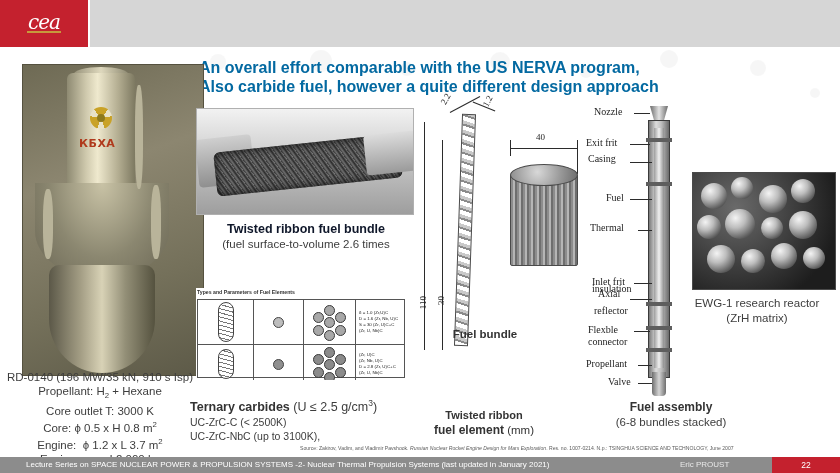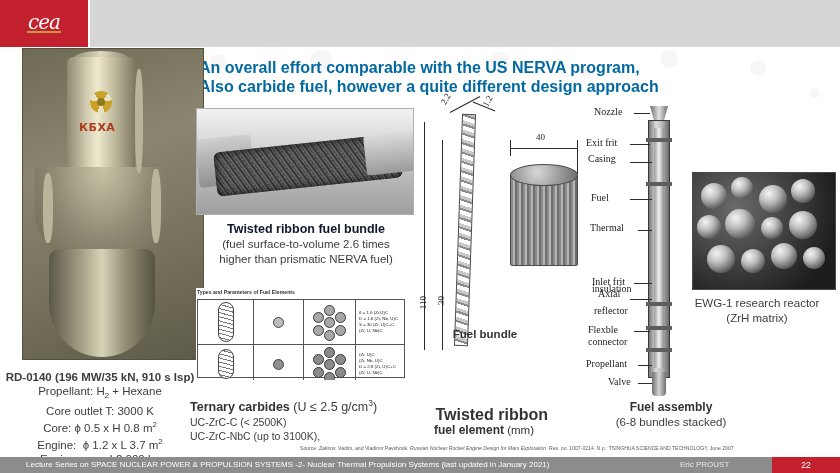--- a/index.html
+++ b/index.html
@@ -46,21 +46,21 @@
     font-size: 16px; font-weight: bold; color: #0369a1; line-height: 19px;
   }
 
   
   .dots { position: absolute; left: 190px; top: 48px; width: 650px; height: 70px;
     opacity: 0.5; pointer-events: none; }
   .dot { position: absolute; border-radius: 50%; background: #efefef; }
 
   
   .photo-engine {
-    position: absolute; left: 22px; top: 48px; width: 182px; height: 312px;
+    position: absolute; left: 22px; top: 64px; width: 182px; height: 312px;
     background: linear-gradient(160deg,#6e6a54 0%, #8c8670 35%, #74705a 70%, #5d5a48 100%);
     border: 1px solid #55513f;
     overflow: hidden;
   }
   .eng-body {
     position: absolute; left: 44px; top: 8px; width: 68px; height: 112px;
     background: linear-gradient(90deg,#8e8a72 0%, #cfc9ad 28%, #efe9ce 45%, #b4ae92 75%, #7d7961 100%);
     border-radius: 6px 6px 2px 2px;
   }
   .eng-cap {
@@ -98,21 +98,21 @@
   }
   .pipe {
     position: absolute; background: #b9b49a; border-radius: 40%;
   }
 
   
   .left-caption {
     position: absolute; left: 2px; top: 370px; width: 196px;
     text-align: center; font-size: 11.5px; color: #3d3d3d; line-height: 14.2px;
   }
-  .left-caption .l1 { font-weight: bold; font-size: 11.5px; }
+  .left-caption .l1 { font-weight: normal; font-size: 11.5px; }
 
   
   .photo-bundle {
     position: absolute; left: 196px; top: 108px; width: 218px; height: 107px;
     background: linear-gradient(180deg,#f2f2f2 0%, #d9d9d9 30%, #bdbdbd 60%, #9e9e9e 100%);
     border: 1px solid #b0b0b0; overflow: hidden;
   }
   .bundle-tube {
     position: absolute; left: 18px; top: 34px; width: 186px; height: 44px;
     background: repeating-linear-gradient(60deg,#3a3a3a 0px,#6e6e6e 2px,#2b2b2b 4px,#787878 6px);
@@ -243,21 +243,21 @@
   .ewg-caption {
     position: absolute; left: 674px; top: 296px; width: 166px;
     text-align: center; font-size: 11.5px; color: #3d3d3d; line-height: 14.5px;
   }
 
   
   .ribbon-caption {
     position: absolute; left: 420px; top: 408px; width: 128px;
     text-align: center; font-size: 11.5px; color: #333; line-height: 14.5px;
   }
-  .ribbon-caption .r1 { font-weight: bold; font-size: 16px; text-align: right; }
+  .ribbon-caption .r1 { font-weight: bold; font-size: 11px; }
   .ribbon-caption .r2 b { font-weight: bold; font-size: 12px; }
 
   
   .source {
     position: absolute; left: 300px; top: 445px; width: 538px;
     font-size: 5.1px; color: #5a5a5a; text-align: left;
   }
   .source i { font-style: italic; }
 
   
@@ -331,21 +331,20 @@
 
 <div class="photo-bundle">
   <div class="bundle-sleeve"></div>
   <div class="bundle-tube"></div>
   <div class="bundle-sleeve2"></div>
 </div>
 
 <div class="bundle-caption">
   <div class="b1">Twisted ribbon fuel bundle</div>
   <div>(fuel surface-to-volume 2.6 times</div>
-  <div>higher than prismatic NERVA fuel)</div>
 </div>
 
 <div class="types-table">
   <div class="tt-title">Types and Parameters of Fuel Elements</div>
   <div class="tt-grid">
     <div class="tt-cell">
       <span class="twist-sym"></span>
     </div>
     <div class="tt-cell">
       <span class="circ-sym"></span>
@@ -445,21 +444,21 @@
   <div class="asm-band" style="top:222px;"></div>
   <div class="asm-band" style="top:244px;"></div>
   <div class="asm-valve"></div>
 
   <div class="asm-label" style="left:8px;top:2px;">Nozzle</div>
   <div class="asm-lead" style="left:48px;top:9px;width:16px;"></div>
   <div class="asm-label" style="left:0px;top:33px;">Exit frit</div>
   <div class="asm-lead" style="left:44px;top:40px;width:20px;"></div>
   <div class="asm-label" style="left:2px;top:49px;">Casing</div>
   <div class="asm-lead" style="left:44px;top:58px;width:22px;"></div>
-  <div class="asm-label" style="left:5px;top:88px;">Fuel</div>
+  <div class="asm-label" style="left:20px;top:88px;">Fuel</div>
   <div class="asm-lead" style="left:44px;top:95px;width:22px;"></div>
   <div class="asm-label" style="left:4px;top:118px;">Thermal</div>
   <div class="asm-label" style="left:6px;top:131px;margin-top:48px;">insulation</div>
   <div class="asm-lead" style="left:52px;top:126px;width:14px;"></div>
   <div class="asm-label" style="left:6px;top:172px;">Inlet frit</div>
   <div class="asm-lead" style="left:48px;top:179px;width:18px;"></div>
   <div class="asm-label" style="left:12px;top:184px;">Axial</div>
   <div class="asm-label" style="left:8px;top:201px;">reflector</div>
   <div class="asm-lead" style="left:44px;top:195px;width:22px;"></div>
   <div class="asm-label" style="left:2px;top:220px;">Flexble</div>

